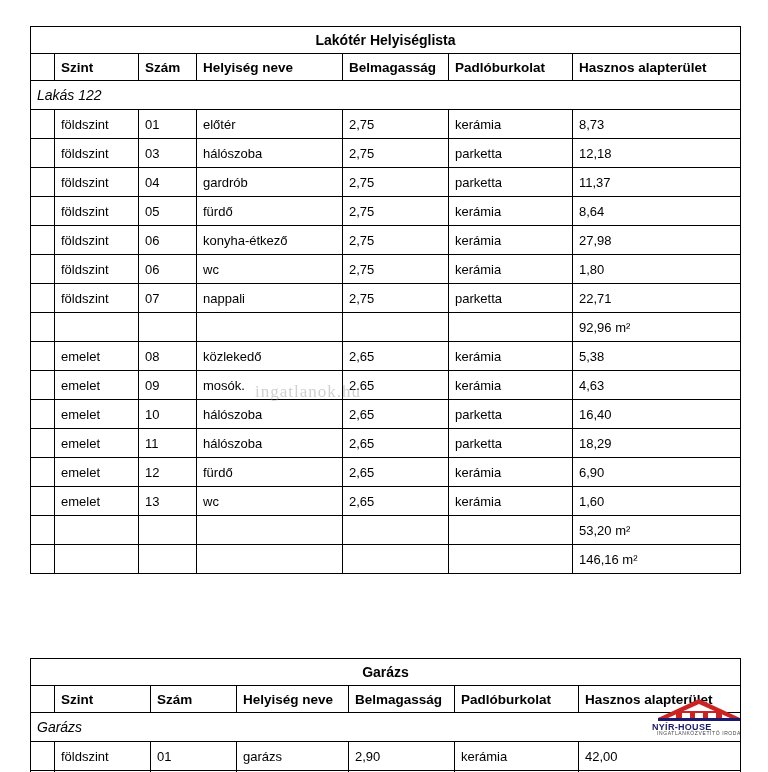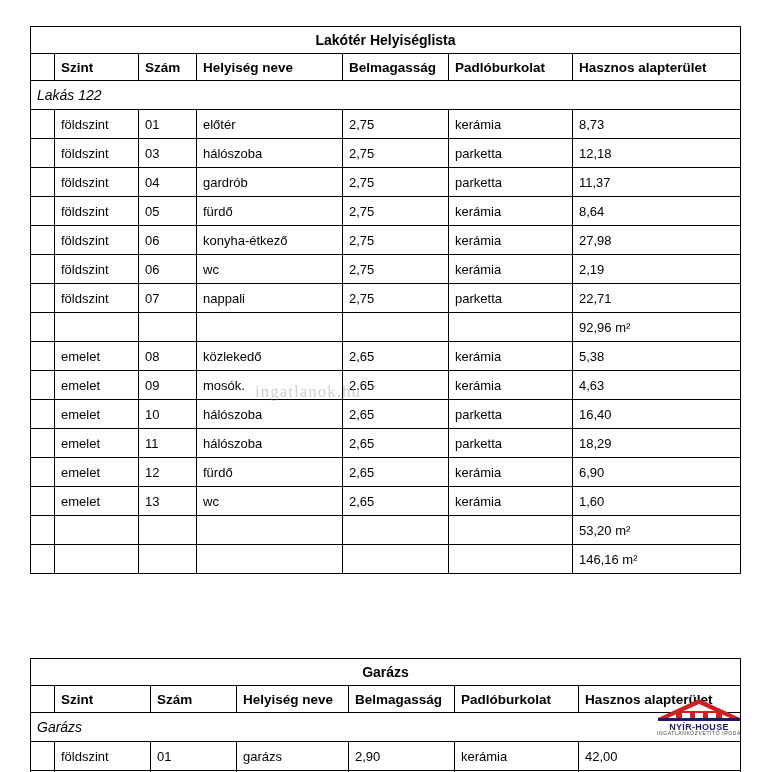--- a/index.html
+++ b/index.html
@@ -102,21 +102,21 @@
     top: 698px;
     width: 94px;
     height: 42px;
     pointer-events: none;
   }
   .logo .logo-text {
     position: absolute;
     left: 0;
     top: 24px;
     width: 94px;
-    text-align: center;
+    text-align: left;
     font-size: 9px;
     font-weight: bold;
     color: #1a1a6e;
     letter-spacing: 0.3px;
   }
   .logo .logo-sub {
     position: absolute;
     left: 0;
     top: 32px;
     width: 94px;
@@ -203,21 +203,21 @@
         <td>kerámia</td>
         <td>27,98</td>
       </tr>
       <tr>
         <td></td>
         <td>földszint</td>
         <td>06</td>
         <td>wc</td>
         <td>2,75</td>
         <td>kerámia</td>
-        <td>2,19</td>
+        <td>1,80</td>
       </tr>
       <tr>
         <td></td>
         <td>földszint</td>
         <td>07</td>
         <td>nappali</td>
         <td>2,75</td>
         <td>parketta</td>
         <td>22,71</td>
       </tr>

